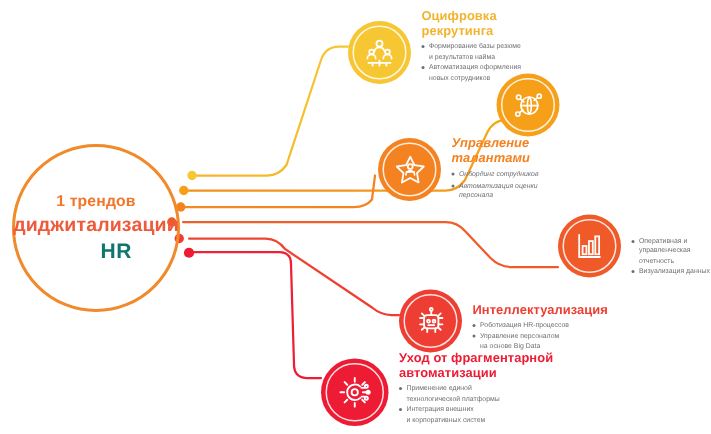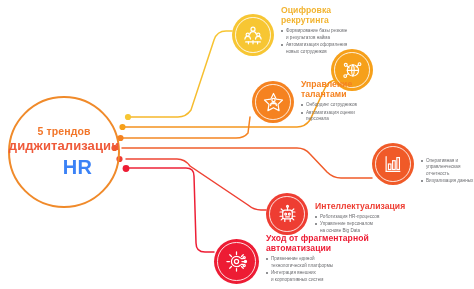--- a/index.html
+++ b/index.html
@@ -21,21 +21,21 @@
     border-radius:50%;
     border:2.2px solid #f08a2a;
     box-sizing:border-box;
     display:flex;flex-direction:column;
     align-items:center;justify-content:center;
     text-align:center;
     line-height:1.18;
   }
   .hub-l1{font-size:10.5px;font-weight:bold;color:#f2762a;letter-spacing:.1px;}
   .hub-l2{font-size:13px;font-weight:bold;color:#ef5a3a;letter-spacing:.1px;margin-top:1px;}
-  .hub-l3{font-size:20px;font-weight:bold;color:#3b82f6;margin-top:2px;letter-spacing:.4px;padding-left:27px;}
+  .hub-l3{font-size:14px;font-weight:bold;color:#0f766e;margin-top:2px;letter-spacing:.4px;padding-left:27px;}
 
   
   .node{position:absolute;display:flex;align-items:flex-end;}
   .badge{
     width:42px;height:42px;border-radius:50%;
     box-sizing:border-box;
     flex:0 0 auto;
     display:flex;align-items:center;justify-content:center;
     position:relative;
   }
@@ -114,21 +114,21 @@
       <circle cx="128" cy="117" r="3.1" fill="#f7c633"></circle>
       <circle cx="122.5" cy="127" r="3.1" fill="#f6a01a"></circle>
       <circle cx="120.5" cy="138" r="3.1" fill="#f58220"></circle>
       <circle cx="114.5" cy="148" r="3.1" fill="#f05a28"></circle>
       <circle cx="119.5" cy="159" r="3.1" fill="#ee3d32"></circle>
       <circle cx="126" cy="168.5" r="3.4" fill="#ed1c34"></circle>
     </g>
   </svg>
 
   <div class="hub">
-    <div class="hub-l1">5 трендов</div>
+    <div class="hub-l1">1 трендов</div>
     <div class="hub-l2">диджитализации</div>
     <div class="hub-l3">HR</div>
   </div>
 
   <div class="node" style="left:232px;top:4px;width:238px;">
     <div class="badge" style="background:#f7c633;">
       <span class="ring"></span>
       <svg width="22" height="22" viewBox="0 0 24 24" fill="none" stroke="#ffffff" stroke-width="1.3" stroke-linecap="round">
         <circle cx="12" cy="5.6" r="2.2"></circle>
         <path d="M8.3 11.2a3.8 3.8 0 0 1 7.4 0"></path>
@@ -158,21 +158,21 @@
         <circle cx="13" cy="12.4" r="6.2"></circle>
         <path d="M6.8 12.4h12.4M13 6.2c1.9 2 1.9 10.4 0 12.4M13 6.2c-1.9 2-1.9 10.4 0 12.4"></path>
         <circle cx="5.2" cy="6.4" r="1.6"></circle>
           <circle cx="20.2" cy="5.6" r="1.5"></circle>
         <circle cx="4.6" cy="18.6" r="1.5"></circle>
         <path d="M6.4 7.5l2.6 2.3M18.9 6.6l-2.4 2.1M5.9 17.6l2.4-2"></path>
       </svg>
     </div>
   </div>
 
-  <div class="node" style="left:252px;top:78px;width:160px;">
+  <div class="node" style="left:252px;top:89px;width:160px;font-style:italic;">
     <div class="badge" style="background:#f58220;">
       <span class="ring"></span>
       <svg width="23" height="23" viewBox="0 0 24 24" fill="none" stroke="#ffffff" stroke-width="1.25" stroke-linejoin="round" stroke-linecap="round">
         <path d="M12 2.6l2.9 5.9 6.5.9-4.7 4.6 1.1 6.5L12 17.4l-5.8 3.1 1.1-6.5L2.6 9.4l6.5-.9z"></path>
         <circle cx="12" cy="9.4" r="1.7"></circle>
         <path d="M9 15.2a3 3 0 0 1 6 0"></path>
         <path d="M9.4 13.2h5.2"></path>
       </svg>
     </div>
     <div class="txt">

